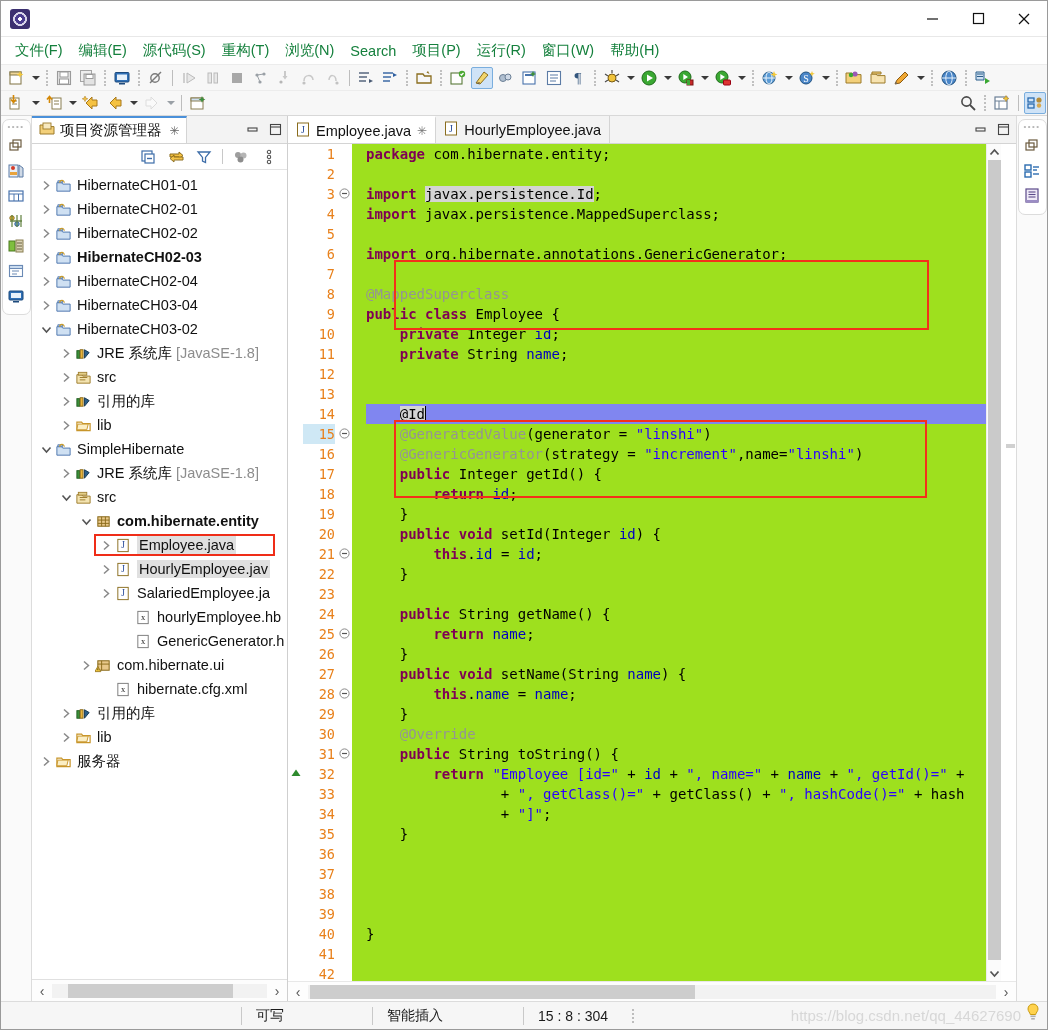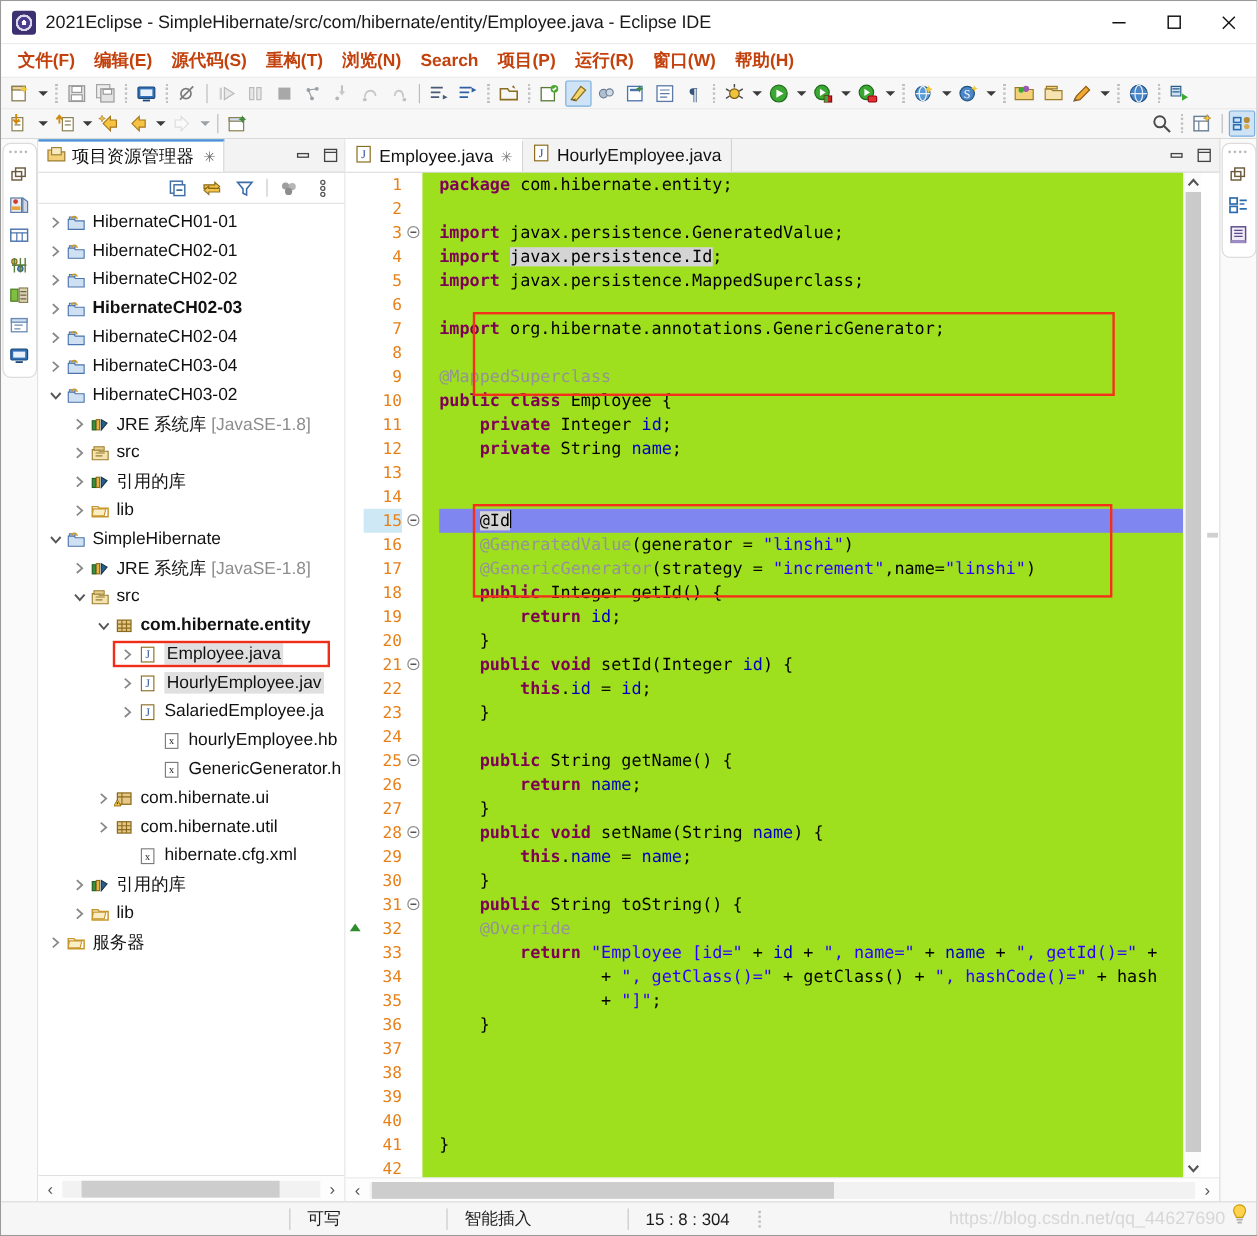--- a/index.html
+++ b/index.html
@@ -41,21 +41,21 @@
     align-items: center; justify-content: center;
     color: #111;
   }
   .win-btn svg { display: block; }
 
   
   .menubar {
     height: 27px; min-height: 27px;
     display: flex; align-items: center;
     padding-left: 6px; background: #ffffff;
-    font-size: 14.5px; color: #c2410c; font-weight: bold;
+    font-size: 14.5px; color: #15803d;
   }
   .menu-item { padding: 2px 8px; white-space: nowrap; }
 
   
   .toolbar {
     height: 26px; min-height: 26px;
     display: flex; align-items: center;
     background: #f7f7f7;
     border-top: 1px solid #ececec;
     padding-left: 4px;
@@ -259,21 +259,20 @@
   
   .code-redbox { position: absolute; border: 2px solid #f4301a; pointer-events: none; z-index: 5;}
 </style>
 </head>
 <body>
 
 <div id="app">
 
   <div class="titlebar">
     <div class="app-logo"></div>
-    <div class="title-text">2021Eclipse - SimpleHibernate/src/com/hibernate/entity/Employee.java - Eclipse IDE</div>
     <div class="win-btns">
       <div class="win-btn">
         <svg width="13" height="13" viewBox="0 0 13 13">
             <line x1="1" y1="7" x2="12" y2="7" stroke="#111" stroke-width="1.2"></line>
           </svg>
       </div>
       <div class="win-btn">
         <svg width="13" height="13" viewBox="0 0 13 13">
             <rect x="1.5" y="1.5" width="10" height="10" fill="none" stroke="#111" stroke-width="1.2"></rect>
           </svg>
@@ -1043,37 +1042,20 @@
             <span class="ticon">
               <svg width="17" height="17" viewBox="0 0 18 18">
                 <rect x="3" y="4" width="12" height="10" fill="#e8c88a" stroke="#8a6b1b" stroke-width="1.1"></rect>
                 <line x1="3" y1="7.5" x2="15" y2="7.5" stroke="#8a6b1b"></line>
                 <line x1="7" y1="4" x2="7" y2="14" stroke="#8a6b1b"></line>
                 <path d="M3 10 l3.2 5.5 H-0.2 Z" fill="#f3c93c" stroke="#8a6b1b" stroke-width="0.8"></path>
                 <line x1="3" y1="12" x2="3" y2="14" stroke="#5a4410" stroke-width="1"></line>
               </svg>
             </span>
             <span class="tlabel">com.hibernate.ui</span>
-          </div>
-          <div class="trow" style="padding-left: 46px;">
-            <span class="twist">
-              <svg width="9" height="11" viewBox="0 0 9 11">
-                <path d="M2 1.5 L6.5 5.5 L2 9.5" fill="none" stroke="#888" stroke-width="1.5"></path>
-              </svg>
-            </span>
-            <span class="ticon">
-              <svg width="17" height="17" viewBox="0 0 18 18">
-                <rect x="3" y="4" width="12" height="10" fill="#e8c88a" stroke="#8a6b1b" stroke-width="1.1"></rect>
-                <line x1="3" y1="7.5" x2="15" y2="7.5" stroke="#8a6b1b"></line>
-                <line x1="3" y1="11" x2="15" y2="11" stroke="#8a6b1b"></line>
-                <line x1="7" y1="4" x2="7" y2="14" stroke="#8a6b1b"></line>
-                <line x1="11" y1="4" x2="11" y2="14" stroke="#8a6b1b"></line>
-              </svg>
-            </span>
-            <span class="tlabel">com.hibernate.util</span>
           </div>
           <div class="trow" style="padding-left: 66px;">
             <span class="twist"></span>
             <span class="ticon">
               <svg width="17" height="17" viewBox="0 0 18 18">
                 <rect x="3" y="2.5" width="11" height="13" fill="#fff" stroke="#7a7a7a" stroke-width="1"></rect>
                 <text x="8.5" y="12" font-size="9" fill="#1a1a1a" text-anchor="middle" font-family="Liberation Serif, serif">x</text>
               </svg>
             </span>
             <span class="tlabel">hibernate.cfg.xml</span>
@@ -1331,21 +1313,20 @@
             <div class="g-ln" style="position: relative;"></div>
             <div class="g-ln" style="position: relative;"></div>
             <div class="g-ln" style="position: relative;"></div>
             <div class="g-ln" style="position: relative;"></div>
             <div class="g-ln" style="position: relative;"></div>
             <div class="g-ln" style="position: relative;"></div>
           </div>
         <div class="codearea" id="code">
           <div class="ln"><span class="kw">package </span><span class="plain">com.hibernate.entity;</span></div>
             <div class="ln"></div>
-            <div class="ln"><span class="kw">import </span><span class="plain">javax.persistence.GeneratedValue;</span></div>
             <div class="ln"><span class="kw">import </span><span class="hilite">javax.persistence.Id</span><span class="plain">;</span></div>
             <div class="ln"><span class="kw">import </span><span class="plain">javax.persistence.MappedSuperclass;</span></div>
             <div class="ln"></div>
             <div class="ln"><span class="kw">import </span><span class="plain">org.hibernate.annotations.GenericGenerator;</span></div>
             <div class="ln"></div>
             <div class="ln"><span class="ann">@MappedSuperclass</span></div>
             <div class="ln"><span class="kw">public class </span><span class="plain">Employee {</span></div>
             <div class="ln"><span class="kw">    private </span><span class="plain">Integer </span><span class="fld">id</span><span class="plain">;</span></div>
             <div class="ln"><span class="kw">    private </span><span class="plain">String </span><span class="fld">name</span><span class="plain">;</span></div>
             <div class="ln"></div>
@@ -1359,22 +1340,22 @@
             <div class="ln"><span class="kw">    public void </span><span class="plain">setId(Integer </span><span class="fld">id</span><span class="plain">) {</span></div>
             <div class="ln"><span class="kw">        this</span><span class="plain">.</span><span class="fld">id</span><span class="plain"> = </span><span class="fld">id</span><span class="plain">;</span></div>
             <div class="ln"><span class="plain">    }</span></div>
             <div class="ln"></div>
             <div class="ln"><span class="kw">    public </span><span class="plain">String getName() {</span></div>
             <div class="ln"><span class="kw">        return </span><span class="fld">name</span><span class="plain">;</span></div>
             <div class="ln"><span class="plain">    }</span></div>
             <div class="ln"><span class="kw">    public void </span><span class="plain">setName(String </span><span class="fld">name</span><span class="plain">) {</span></div>
             <div class="ln"><span class="kw">        this</span><span class="plain">.</span><span class="fld">name</span><span class="plain"> = </span><span class="fld">name</span><span class="plain">;</span></div>
             <div class="ln"><span class="plain">    }</span></div>
+            <div class="ln"><span class="plain">    </span><span class="ann">@Override</span></div>
             <div class="ln"><span class="kw">    public </span><span class="plain">String toString() {</span></div>
-            <div class="ln"><span class="plain">    </span><span class="ann">@Override</span></div>
             <div class="ln"><span class="kw">        return </span><span class="str">"Employee [id="</span><span class="plain"> + </span><span class="fld">id</span><span class="plain"> + </span><span class="str">", name="</span><span class="plain"> + </span><span class="fld">name</span><span class="plain"> + </span><span class="str">", getId()="</span><span class="plain"> + </span></div>
             <div class="ln"><span class="plain">                + </span><span class="str">", getClass()="</span><span class="plain"> + </span><span class="plain">getClass()</span><span class="plain"> + </span><span class="str">", hashCode()="</span><span class="plain"> + hash</span></div>
             <div class="ln"><span class="plain">                + </span><span class="str">"]"</span><span class="plain">;</span></div>
             <div class="ln"><span class="plain">    }</span></div>
             <div class="ln"></div>
             <div class="ln"></div>
             <div class="ln"></div>
             <div class="ln"></div>
             <div class="ln"><span class="plain">}</span></div>
             <div class="ln"></div>

